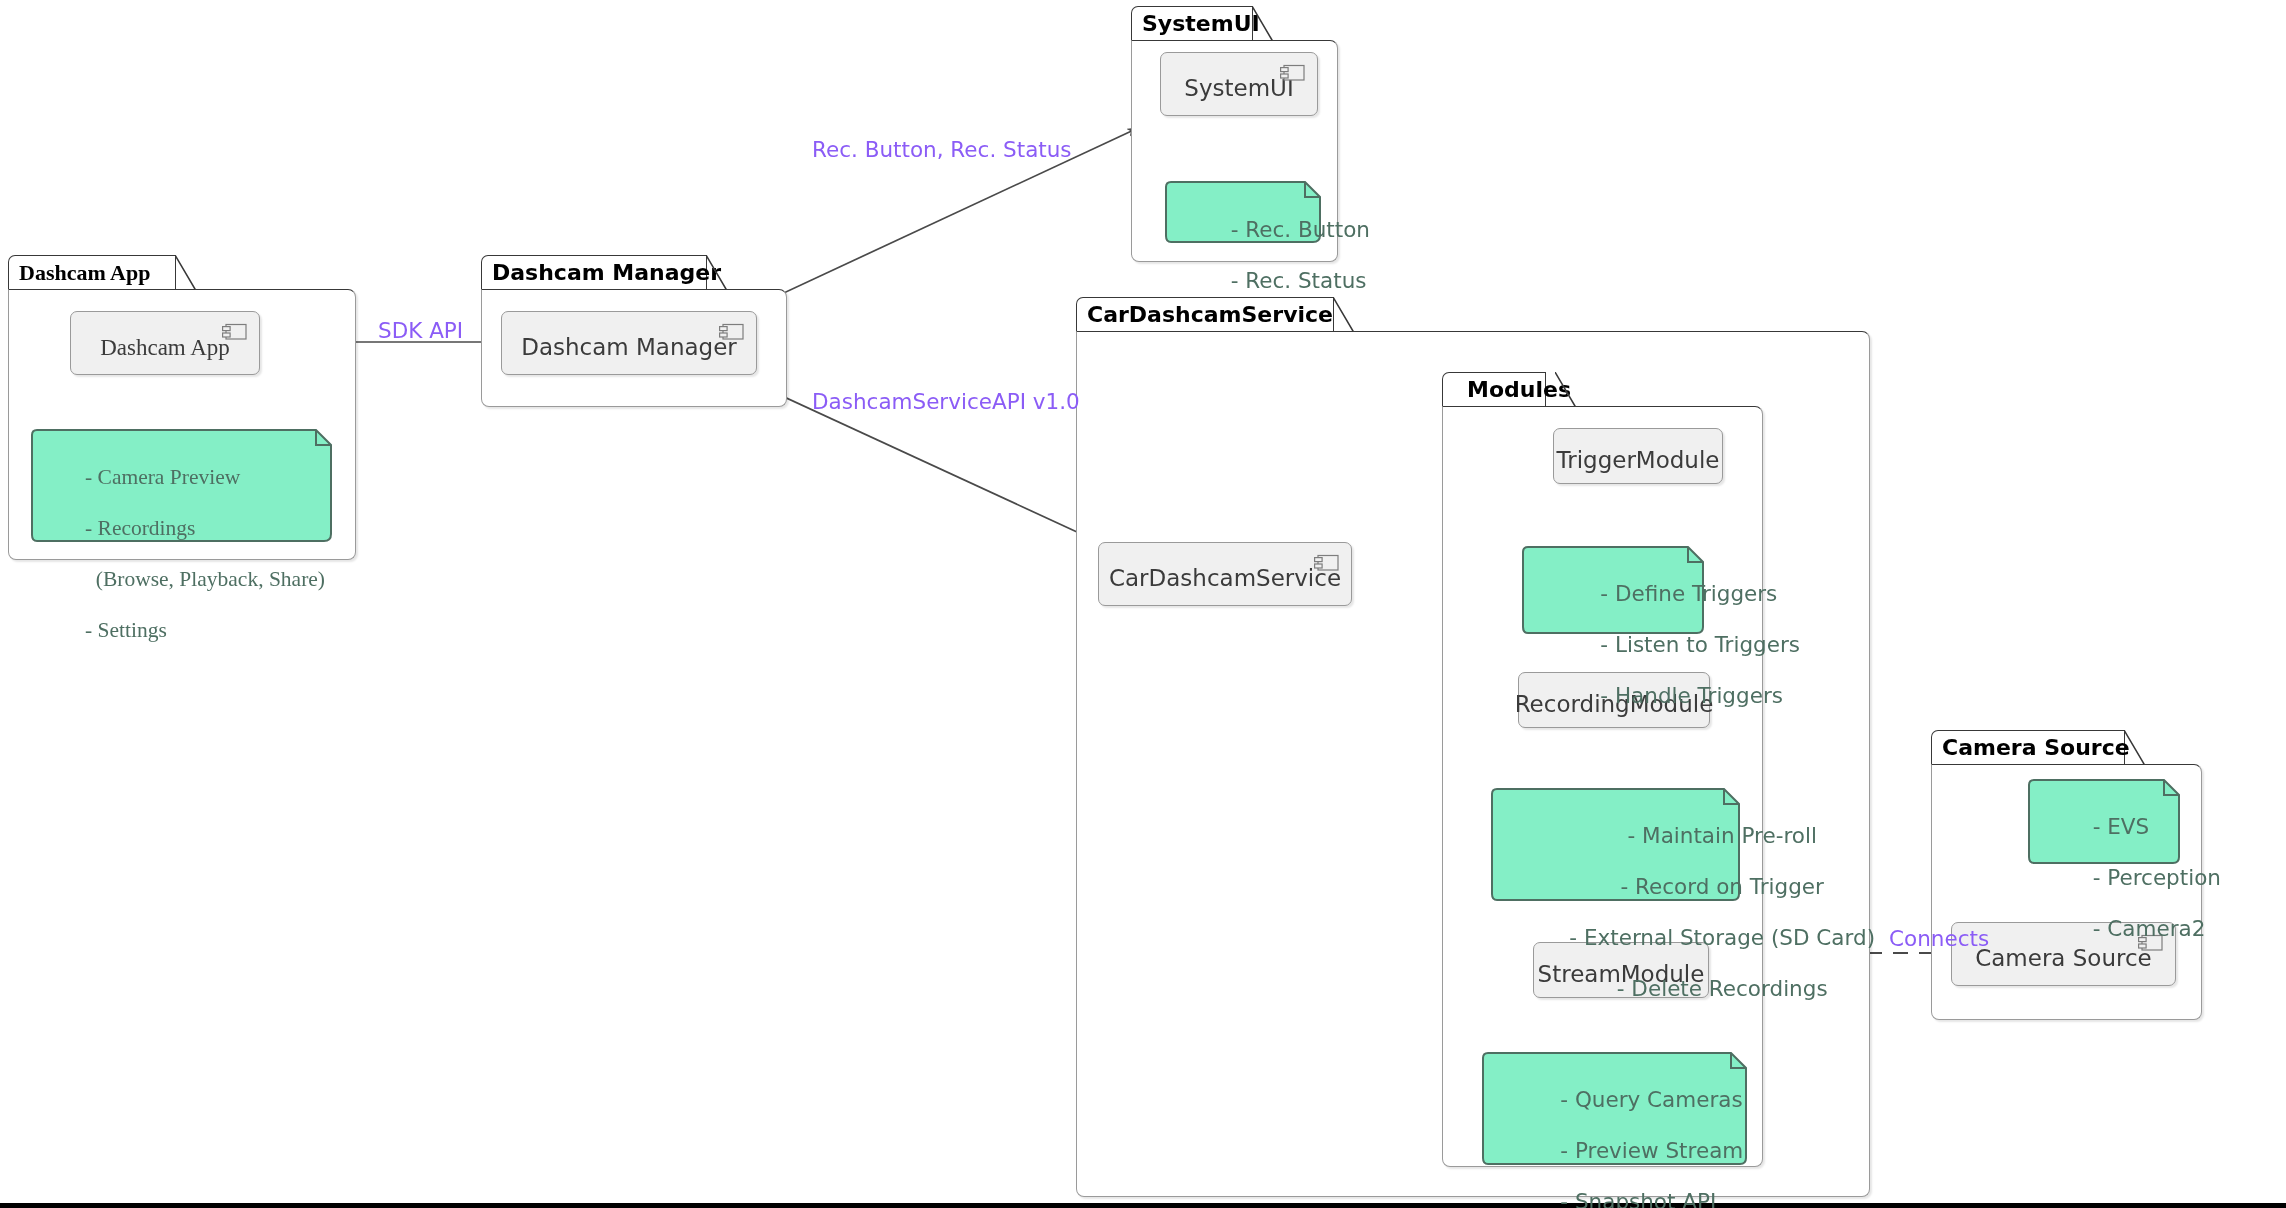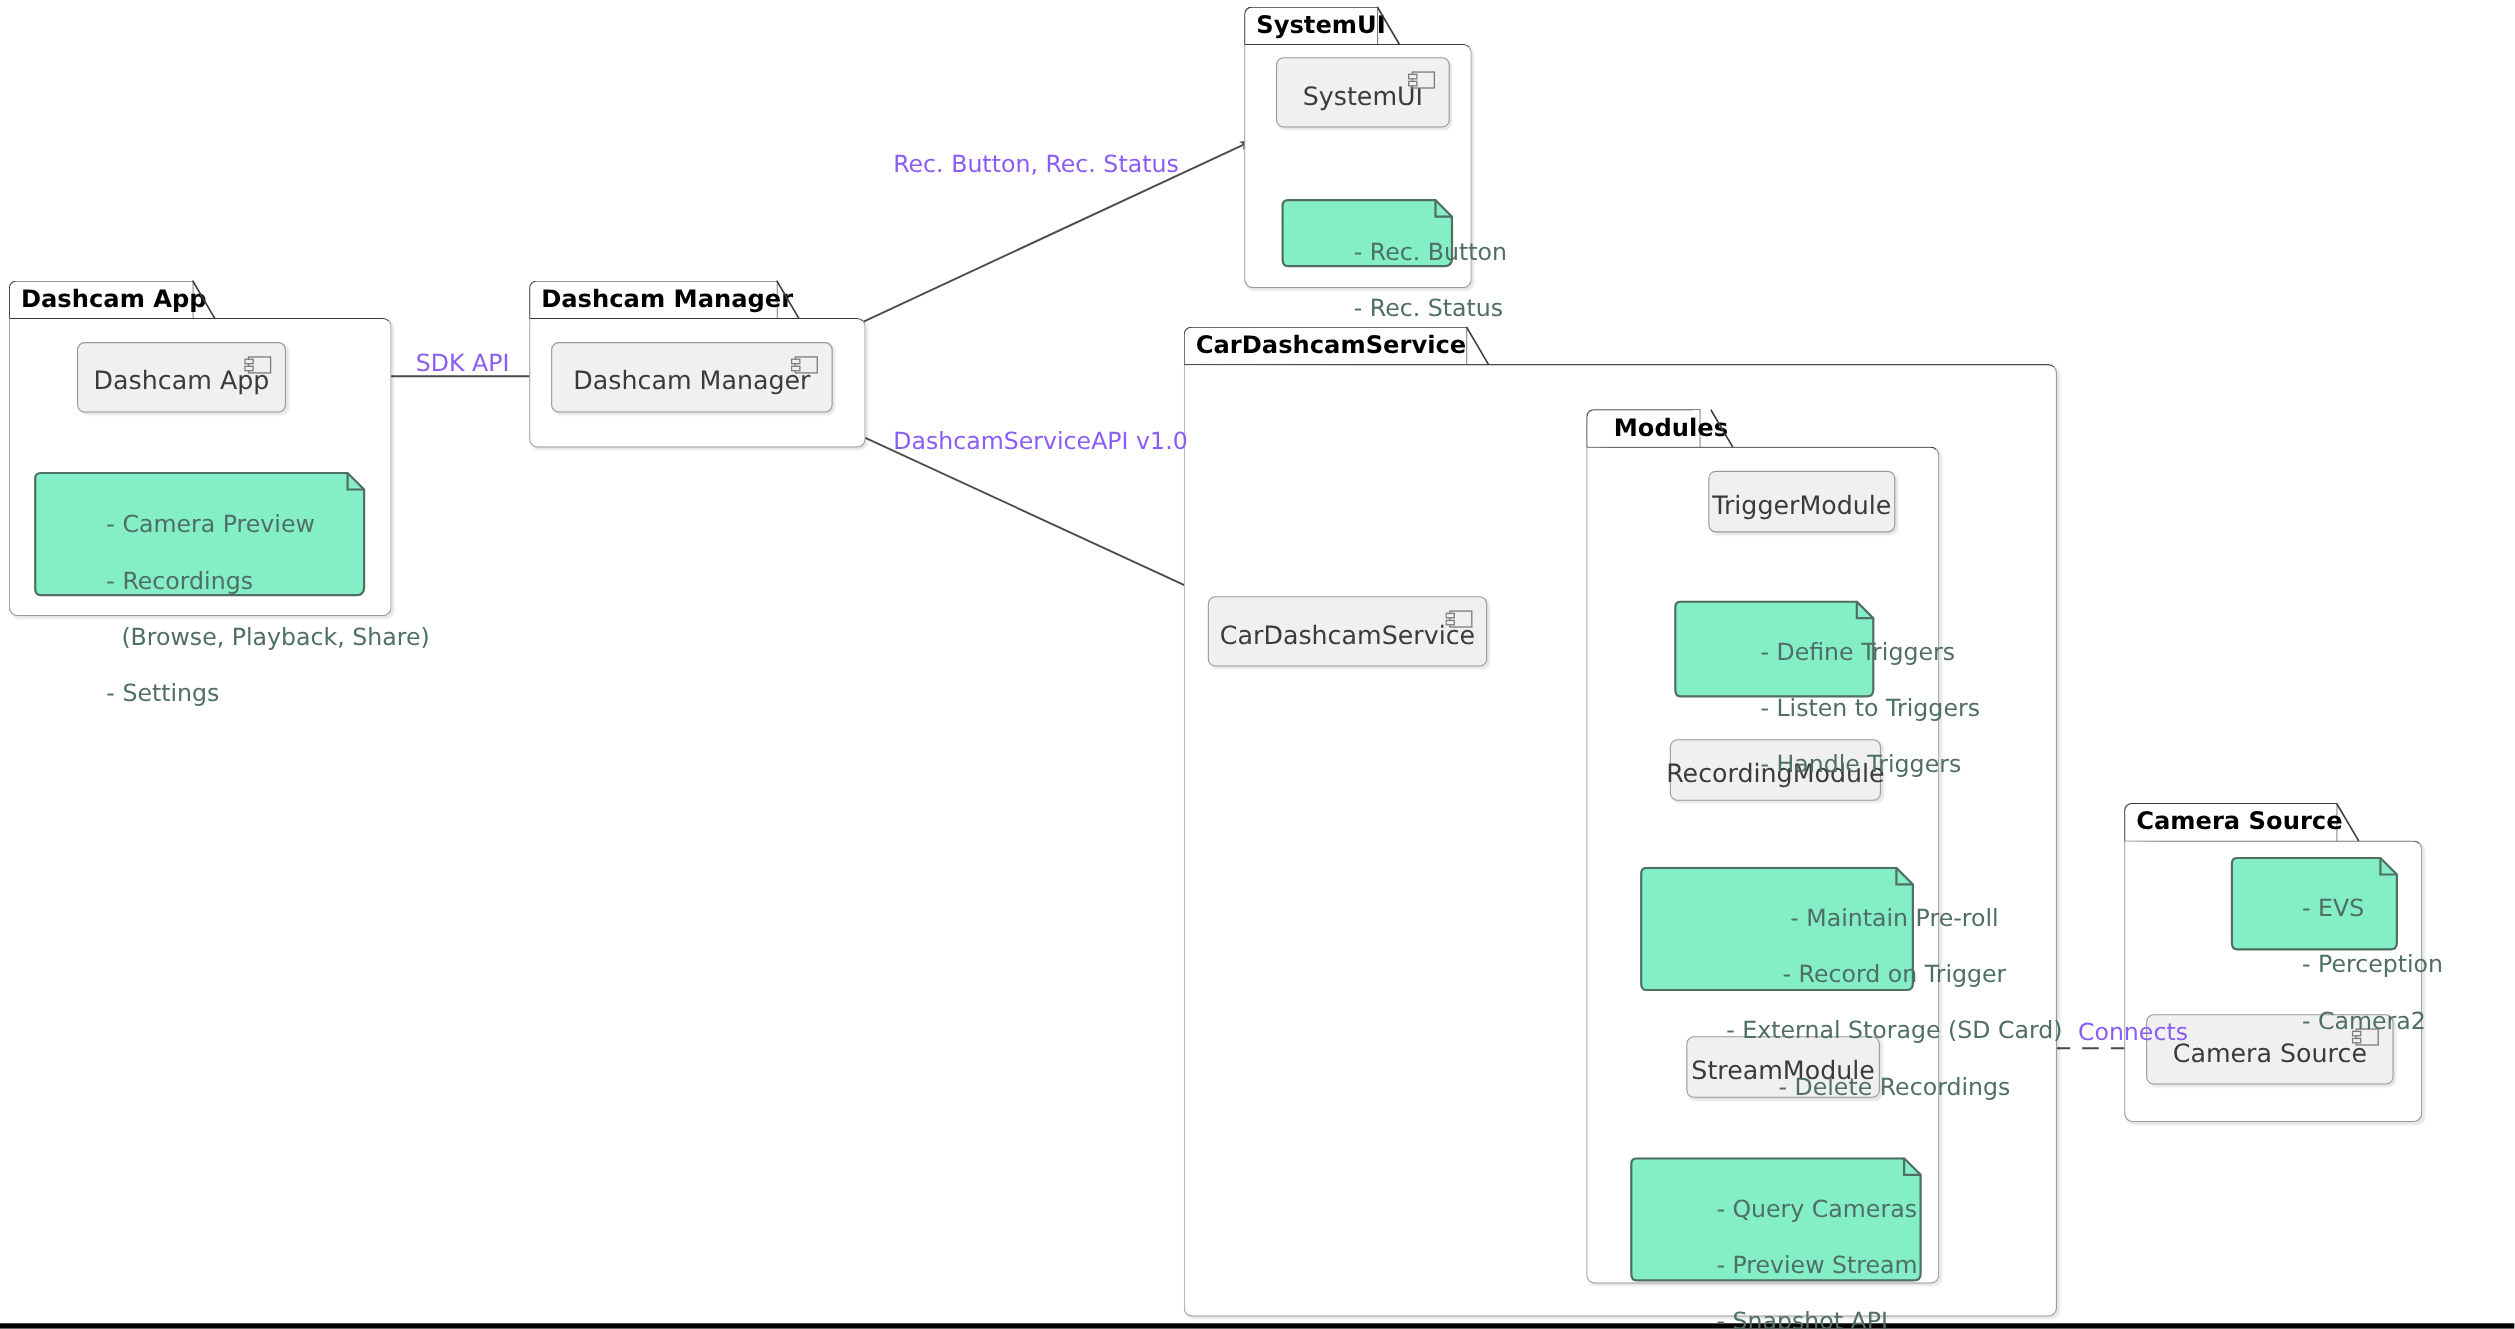--- a/index.html
+++ b/index.html
@@ -121,21 +121,21 @@
       <path d="M1640,464 L1648,526 L1623,526 z" fill="#84efc6" stroke="#4e6f62" stroke-width="1.6"></path>
 
       <path d="M1640,708 L1648,768 L1623,768 z" fill="#84efc6" stroke="#4e6f62" stroke-width="1.6"></path>
 
       <path d="M1640,978 L1648,1032 L1623,1032 z" fill="#84efc6" stroke="#4e6f62" stroke-width="1.6"></path>
 
       <path d="M2148,862 L2152,930 L2128,862 z" fill="#84efc6" stroke="#4e6f62" stroke-width="1.6"></path>
     </g>
   </svg>
 
-  <div class="pkg" style="left:8px; top:255px; width:348px; height:305px;">
+  <div class="pkg" style="left:8px; top:255px; width:348px; height:305px;font-family:Liberation Serif, serif;">
     <div class="pkg-tab" style="width:168px;">
       <span class="pkg-tab-label">Dashcam App</span>
     </div>
     <svg class="pkg-tab-slant" style="left:167px;">
       <path d="M0,0 L20,34 L20,36" fill="#fff" stroke="#383838" stroke-width="1.5"></path>
       <path d="M0,0 L0,1" stroke="#383838" stroke-width="1.5"></path>
     </svg>
     <div class="pkg-body" style="top:34px; width:348px; height:271px;"></div>
 
     <div class="comp" style="left:62px; top:56px; width:190px; height:64px;">

